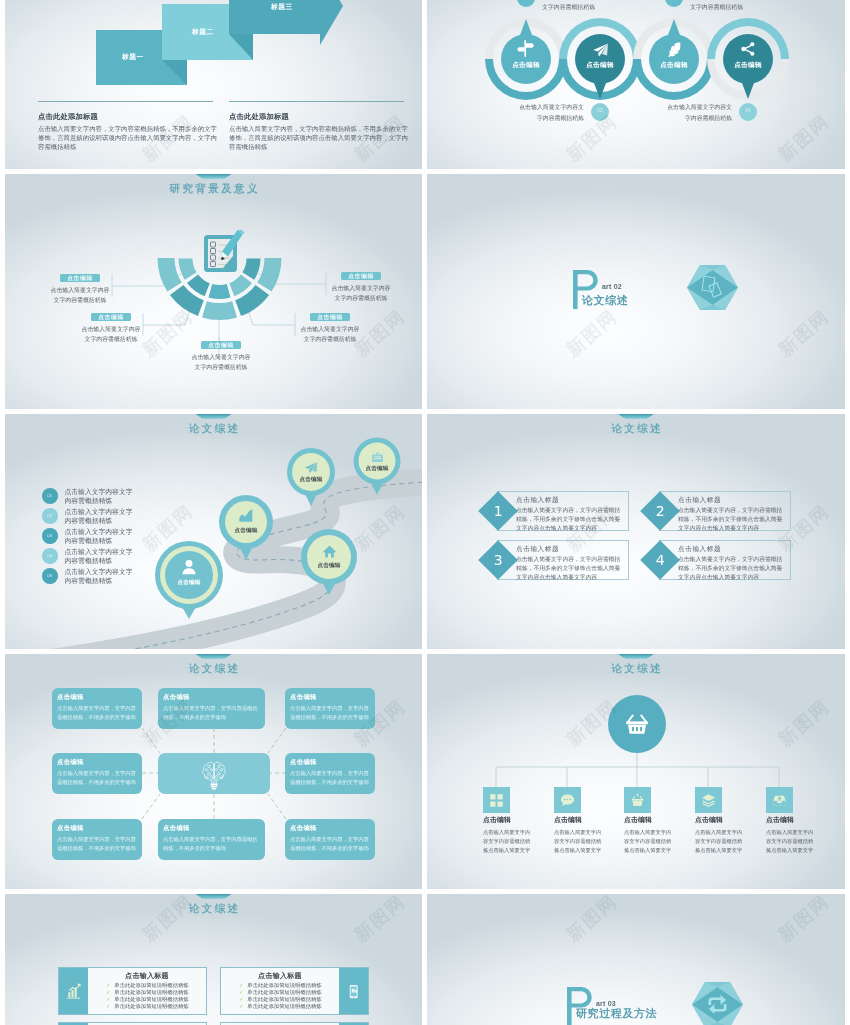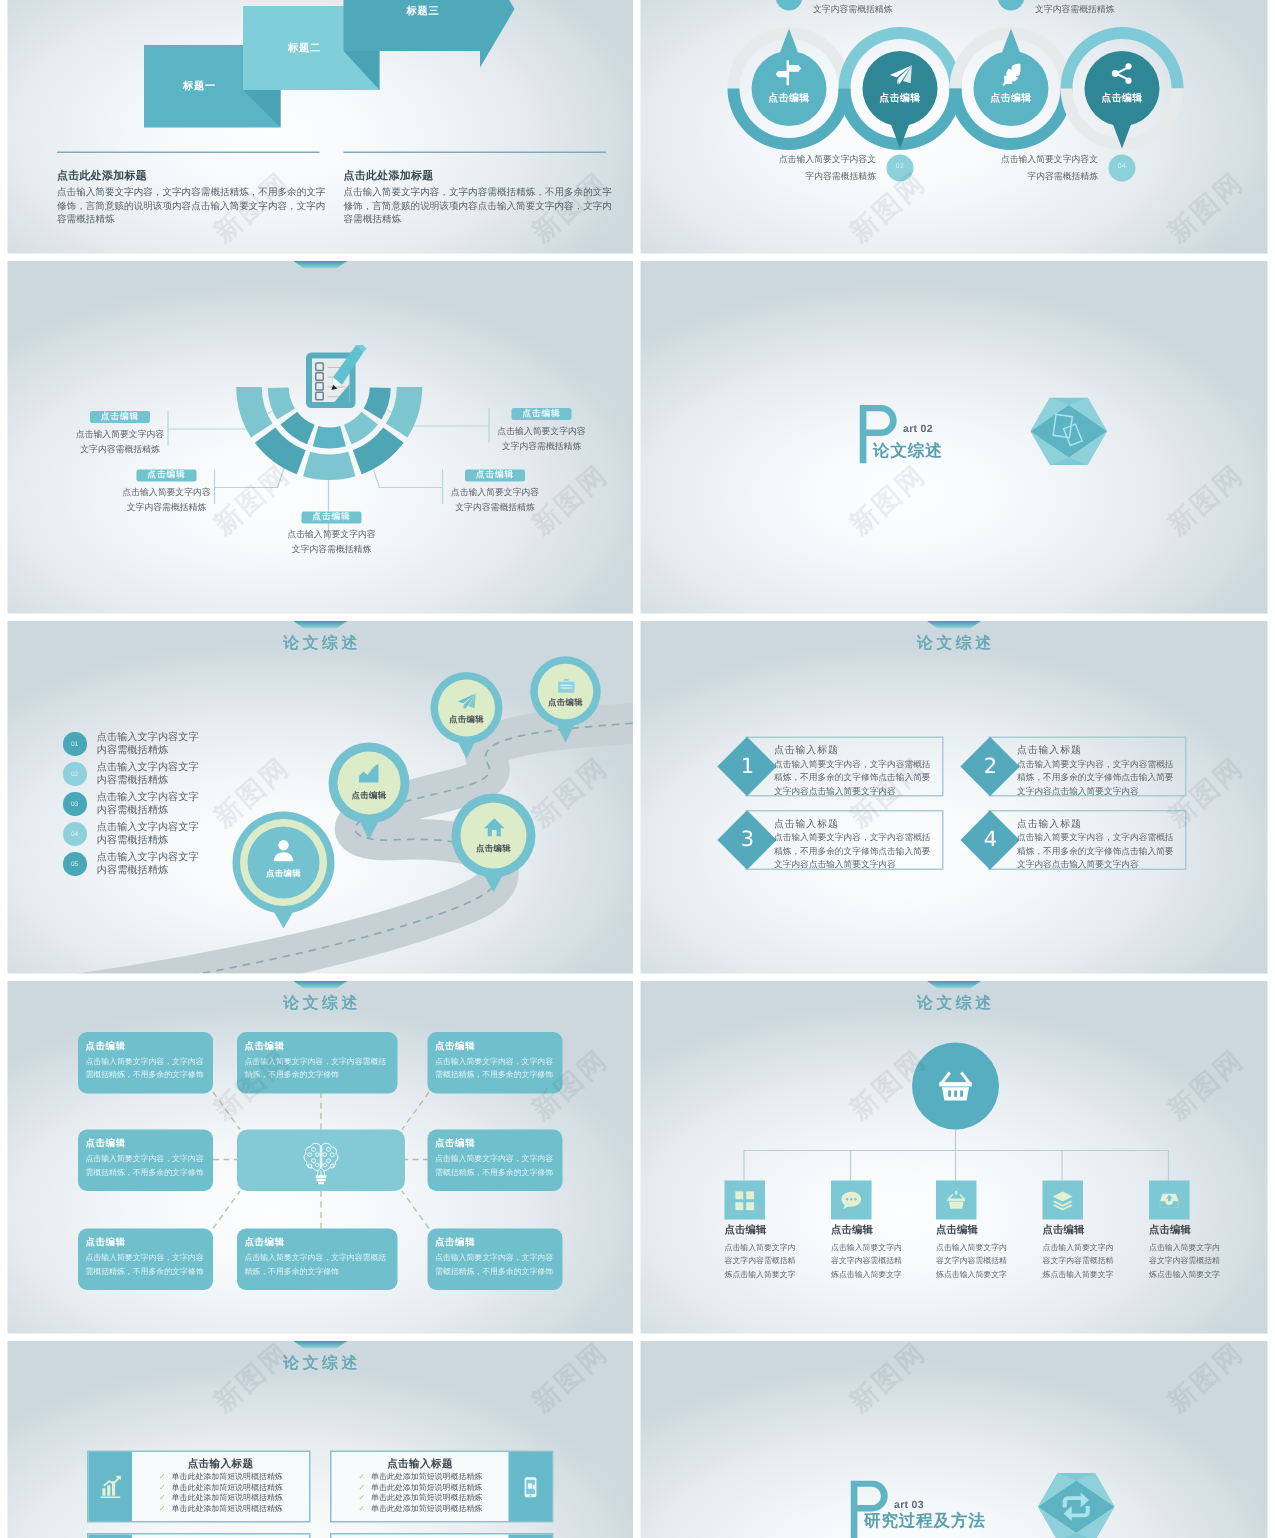--- a/index.html
+++ b/index.html
@@ -232,20 +232,21 @@
       <div class="cccap tr" style="left:90px;top:168px">点击输入简要文字内容文字内容需概括精炼</div>
       <div class="cccap tl" style="left:263px;top:57px">点击输入简要文字内容，文字内容需概括精炼</div>
       <div class="cccap tr" style="left:238px;top:168px">点击输入简要文字内容文字内容需概括精炼</div>
     </div>
   </div>
 
   <div class="row">
 
     <div class="slide">
       <div class="tab"></div>
+      <div class="ttl" style="top:8px">研究背景及意义</div>
       <svg class="abs" width="417" height="235" viewBox="0 0 417 235">
         <g stroke="#b6d6dd" stroke-width=".8" fill="none">
           <path d="M107,100 V123 M107,112 L160,112 L176,100"></path>
           <path d="M138,139 V162 M138,151 L180,151 L186,133"></path>
           <path d="M214,163 V186 M202,174 L226,174 M214,174 V142"></path>
           <path d="M321,98 V121 M321,110 L268,110 L253,99"></path>
           <path d="M290,139 V162 M290,151 L248,151 L242,133"></path>
         </g>
 
         <path d="M276.5,84.0A62,62 0 0 1 266.6,117.6L252.3,108.4A45,45 0 0 0 259.5,84.0Z" fill="#7ec6cf"></path>

